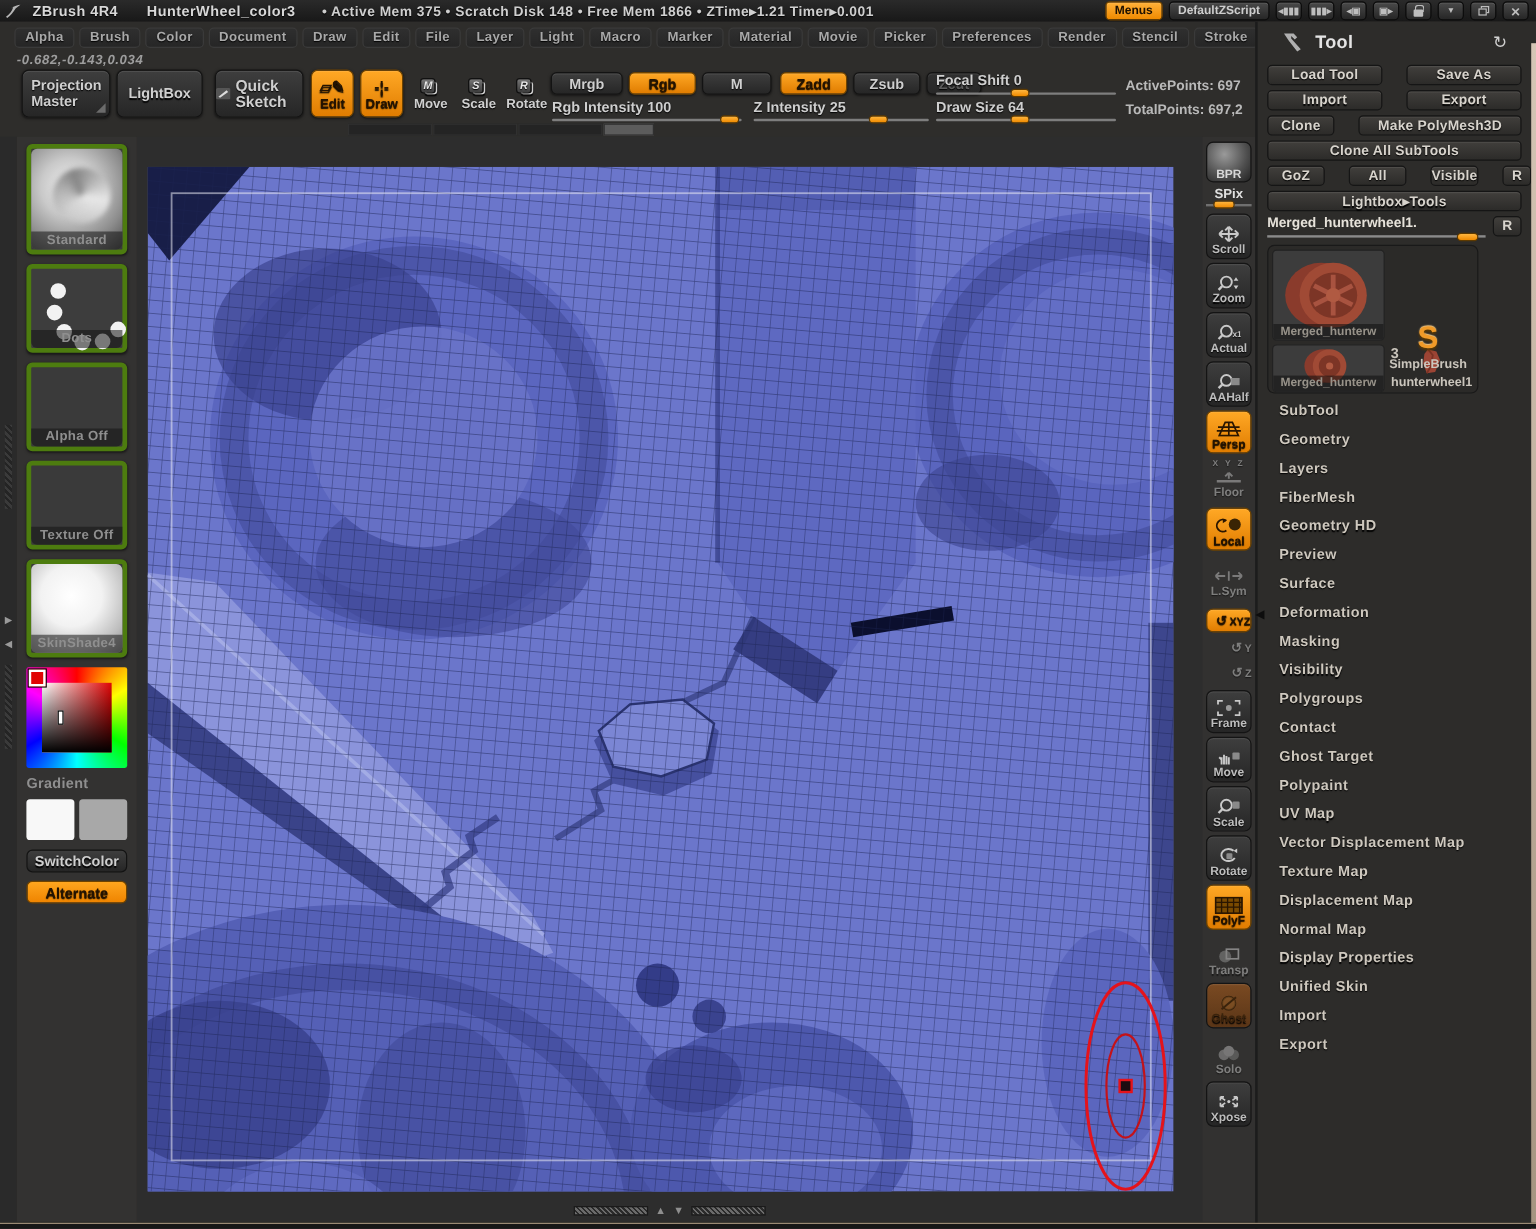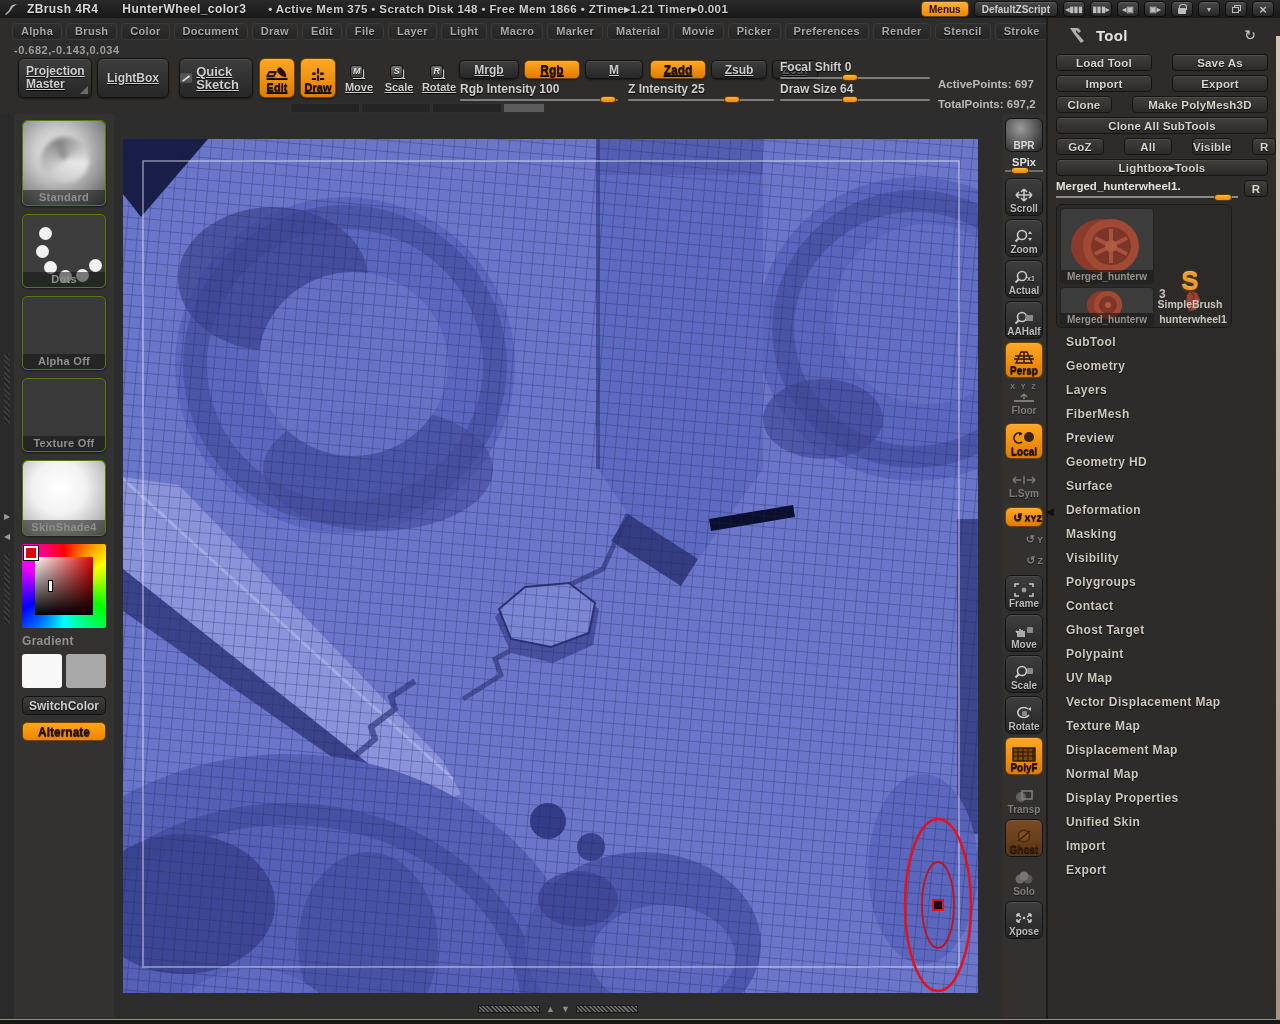--- a/index.html
+++ b/index.html
@@ -26,28 +26,28 @@
   .restoreico { position:relative; width:9px; height:8px; }
   .restoreico i { position:absolute; border:1.5px solid #bdbdbd; width:7px; height:6px; display:block; }
   .restoreico i:first-child { left:2px; top:0; } .restoreico i:last-child { left:0; top:2px; background:#303030; }
 
   
   .menubar { position:absolute; left:0; top:20px; width:1064px; height:22px; display:flex;
     align-items:center; padding-left:12px; gap:4px; }
   .menu-item { height:17px; padding:0 8px; display:flex; align-items:center; border-radius:4px;
     background:linear-gradient(#2f2f2f,#262626); border:1px solid #3a3a3a; color:#a9a9a9;
     font-size:11px; font-weight:bold; letter-spacing:.3px; text-shadow:0 1px 1px #000; }
-  .coords { position:absolute; left:14px; top:44px; color:#9d9d9d; font-size:11px; font-weight:bold; letter-spacing:.5px; }
+  .coords { position:absolute; left:14px; top:44px; color:#9d9d9d; font-size:11px; font-weight:bold; letter-spacing:.5px;font-style:italic; }
 
   
   .shelf { position:absolute; left:0; top:54px; width:1064px; height:48px; }
   .shelf-btn { position:absolute; border-radius:6px; border:1px solid #131313;
     background:linear-gradient(#3e3e3e,#262626); color:#cfcfcf; font-weight:bold; font-size:12px;
     display:flex; align-items:center; justify-content:center; text-shadow:0 1px 1px #000;
-    box-shadow:inset 0 1px 0 rgba(255,255,255,.09), 0 1px 2px rgba(0,0,0,.5);text-decoration:underline; }
+    box-shadow:inset 0 1px 0 rgba(255,255,255,.09), 0 1px 2px rgba(0,0,0,.5); }
   .pm { left:18px; top:4px; width:74px; height:40px; text-align:left; padding-left:7px; line-height:13px; font-size:12px; }
   .pm .corner { position:absolute; right:3px; bottom:3px; width:0; height:0;
     border-left:8px solid transparent; border-bottom:8px solid #6b6b6b; }
   .lb { left:97px; top:4px; width:72px; height:40px; }
   .qs { left:179px; top:4px; width:74px; height:40px; font-size:13px; line-height:13px; gap:4px; }
   .mode { width:36px; height:40px; top:4px; flex-direction:column; font-size:11px; gap:2px; padding-top:3px; }
   .mode.on { background:linear-gradient(#ffa825,#e07c00); color:#241300; border-color:#6e4300; }
   .edit { left:259px; } .draw { left:300px; }
   .ghosted { background:none; border:none; box-shadow:none; }
   .move { left:341px; } .scale-b { left:381px; } .rot { left:421px; }
@@ -57,33 +57,33 @@
     align-items:center; justify-content:center; border:1px solid #111; }
   .tgl { height:19px; border-radius:5px; padding:0 9px; position:absolute; }
   .r1 { top:6px; }
   .tgl.on { background:linear-gradient(#ffa825,#e07c00); color:#241300; border-color:#6e4300; }
   .tgl.dim { color:#5d5d5d; background:linear-gradient(#303030,#272727); }
   .slider { position:absolute; color:#cfcfcf; font-size:12px; font-weight:bold; text-shadow:0 1px 1px #000; }
   .slider .track { position:relative; margin-top:3px; height:2px; background:#7e7e7e; border-radius:1px; }
   .slider .hand { position:absolute; top:-3px; width:16px; height:7px; border-radius:4px;
     background:linear-gradient(#ffb63f,#ef8a00); border:1px solid #5e3a00; }
   .shelf-stats { position:absolute; left:938px; top:8px; color:#b9b9b9; font-size:11.5px;
-    font-weight:bold; line-height:20px; white-space:nowrap;margin-top:12px; }
+    font-weight:bold; line-height:20px; white-space:nowrap; }
 
   .ministrip { position:absolute; left:290px; top:103px; height:10px; display:flex; gap:1px; }
   .ministrip i { width:70px; height:10px; background:#242424; border:1px solid #303030; }
   .ministrip i.lit { background:#5c5c5c; }
 
   
   .leftedge { position:absolute; left:0; top:114px; width:14px; height:904px; background:#2a2a2a; }
   .leftedge .dots { position:absolute; left:4px; width:6px; height:70px;
     background:repeating-linear-gradient(45deg,#3a3a3a 0 2px,#242424 2px 4px); }
   .leftedge .arr { position:absolute; left:4px; color:#9a9a9a; font-size:8px; }
   .tray { position:absolute; left:14px; top:114px; width:100px; height:904px; background:#333231; padding-top:6px; }
-  .slot { position:relative; margin:0 auto 8px; width:84px; border-radius:5px; border:1px solid #4d7c0f;
+  .slot { position:relative; margin:0 auto 8px; width:84px; border-radius:5px; border:4px solid #4d7c0f;
     background:#3a3a3a; box-shadow:0 1px 2px rgba(0,0,0,.5); }
   .slot .cap { position:absolute; left:0; right:0; bottom:0; height:15px; background:rgba(20,20,20,.55);
     color:#8f8f8f; font-size:11px; font-weight:bold; text-align:center; line-height:15px;
     border-radius:0 0 5px 5px; letter-spacing:.3px; }
   .thumb-std { height:84px; background:radial-gradient(circle at 42% 38%, #efefef 0%, #c9c9c9 35%, #8b8b8b 70%, #4a4a4a 100%); border-radius:5px; }
   .thumb-std:after { content:""; position:absolute; left:18px; top:16px; width:48px; height:46px; border-radius:50%;
     background:conic-gradient(from 220deg, rgba(120,120,120,.0), rgba(110,110,110,.8), rgba(235,235,235,.9), rgba(120,120,120,0)); filter:blur(2px); }
   .slot.dots-s { height:74px; background:#3d3d3d; }
   .dotarc i { position:absolute; width:13px; height:13px; border-radius:50%; background:#f2f2f2; }
   .slot.off { height:74px; background:#3a3a3a; }
@@ -684,22 +684,22 @@
         <span style="display:block; font-size:26px; font-weight:bold; color:#f09a28; text-shadow:0 2px 2px #5e3a00, 0 -1px 1px #ffd28a;">S</span>
         <span style="color:#cac5bc; font-size:10.5px; font-weight:bold;">SimpleBrush</span>
       </div>
     </div>
     <div class="sections">
 
     <div class="sec-item">SubTool</div>
         <div class="sec-item">Geometry</div>
         <div class="sec-item">Layers</div>
         <div class="sec-item">FiberMesh</div>
+        <div class="sec-item">Geometry HD</div>
         <div class="sec-item">Preview</div>
-        <div class="sec-item">Geometry HD</div>
         <div class="sec-item">Surface</div>
         <div class="sec-item">Deformation</div>
         <div class="sec-item">Masking</div>
         <div class="sec-item">Visibility</div>
         <div class="sec-item">Polygroups</div>
         <div class="sec-item">Contact</div>
         <div class="sec-item">Ghost Target</div>
         <div class="sec-item">Polypaint</div>
         <div class="sec-item">UV Map</div>
         <div class="sec-item">Vector Displacement Map</div>

